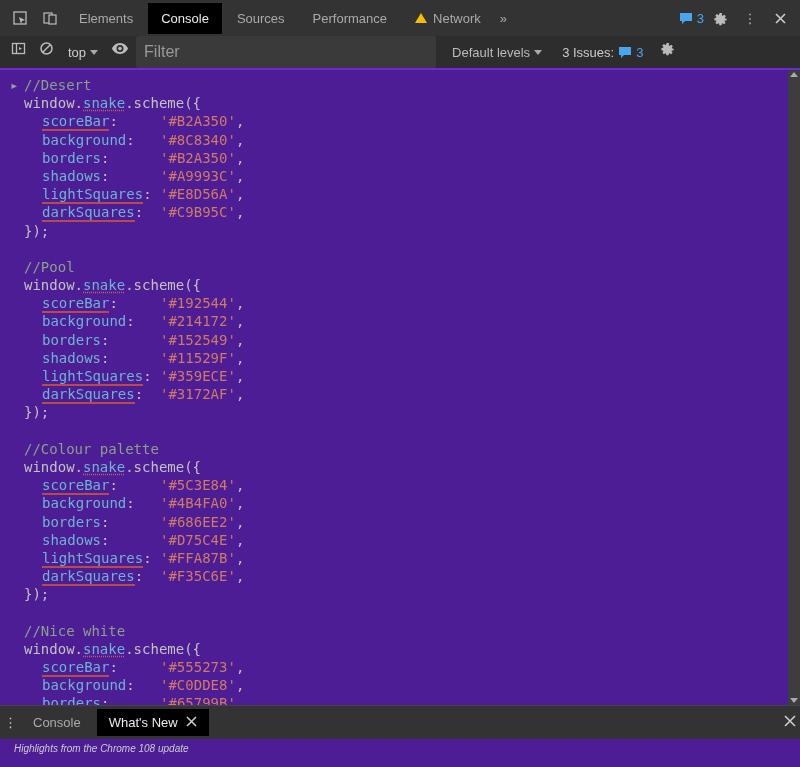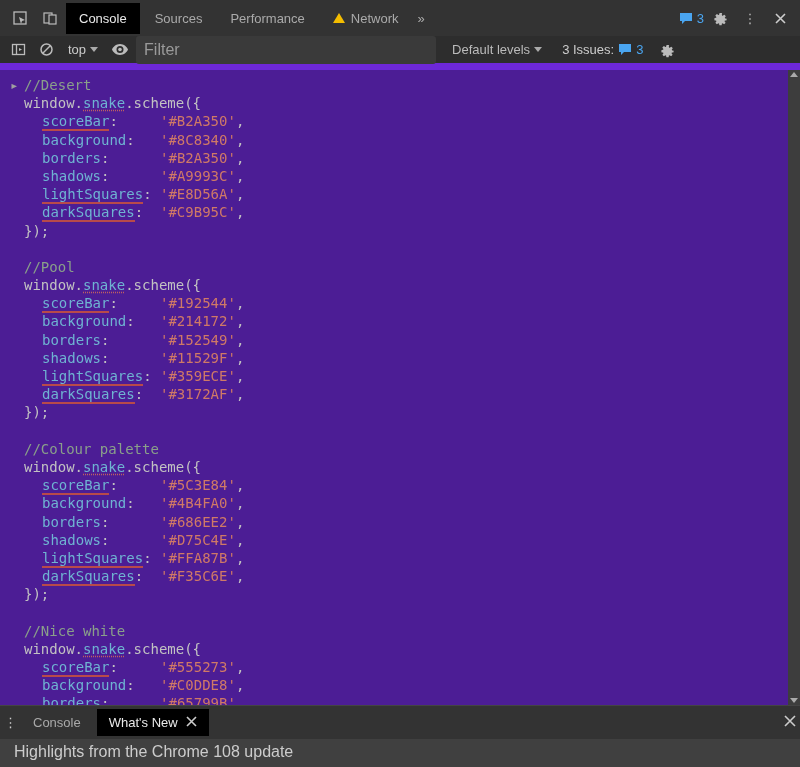--- a/index.html
+++ b/index.html
@@ -46,24 +46,23 @@
     display: inline-block;
   }
   .badge-chat {
     display: inline-flex; align-items: center; gap: 4px;
     color: #4aa5f0;
   }
   .badge-chat svg { fill: #4aa5f0; }
 
   .toolbar {
     display: flex;
-    align-items: center;
     height: 34px;
     background: #2d2d2d;
-    border-bottom: 7px solid #6d28d9;
+    border-bottom: 2px solid #6d28d9;
     padding: 0 6px;
     gap: 4px;
   }
   .toolbar .iconbtn {
     width: 24px; height: 24px;
     display: flex; align-items: center; justify-content: center;
     color: #bbb; cursor: pointer;
   }
   .ctx-select {
     color: #ccc;
@@ -158,25 +157,26 @@
   .drawer .dtab.active {
     background: #000;
     color: #eaeaea;
     display: flex; align-items: center; gap: 8px;
   }
   .drawer .dclose { cursor: pointer; color: #ccc; }
   .drawer .spacer { flex: 1; }
 
   .drawer-content {
     height: 28px;
-    background: #404040;
+    background: #4c1d95;
     color: #cccccc;
-    font-size: 16px;
+    font-size: 10px;
     padding: 4px 14px 0 14px;
     overflow: hidden;
+    font-style: italic;
   }
 
   .caret-down {
     width: 0; height: 0;
     border-left: 4px solid transparent;
     border-right: 4px solid transparent;
     border-top: 5px solid #aaa;
     display: inline-block;
   }
   .chevrons { color: #aaa; font-size: 13px; cursor: pointer; padding: 0 4px; }
@@ -190,20 +190,21 @@
         <rect x="2" y="2" width="12" height="12" stroke="#bbb" stroke-width="1.3"></rect>
         <path d="M7 7 L13 10 L10 11 L9 14 Z" fill="#bbb"></path>
       </svg>
   </div>
   <div class="iconbtn">
     <svg width="16" height="16" viewBox="0 0 16 16" fill="none">
         <rect x="2" y="3" width="8" height="10" stroke="#bbb" stroke-width="1.2"></rect>
         <rect x="7" y="5" width="7" height="9" stroke="#bbb" stroke-width="1.2" fill="#333"></rect>
       </svg>
   </div>
+  <div class="tab">Elements</div>
   <div class="tab active">Console</div>
   <div class="tab">Sources</div>
   <div class="tab">Performance</div>
   <div class="tab">
     <span class="warn-tri"></span>
     <span>Network</span>
   </div>
   <span class="chevrons">»</span>
   <div class="spacer"></div>
   <span class="badge-chat">

